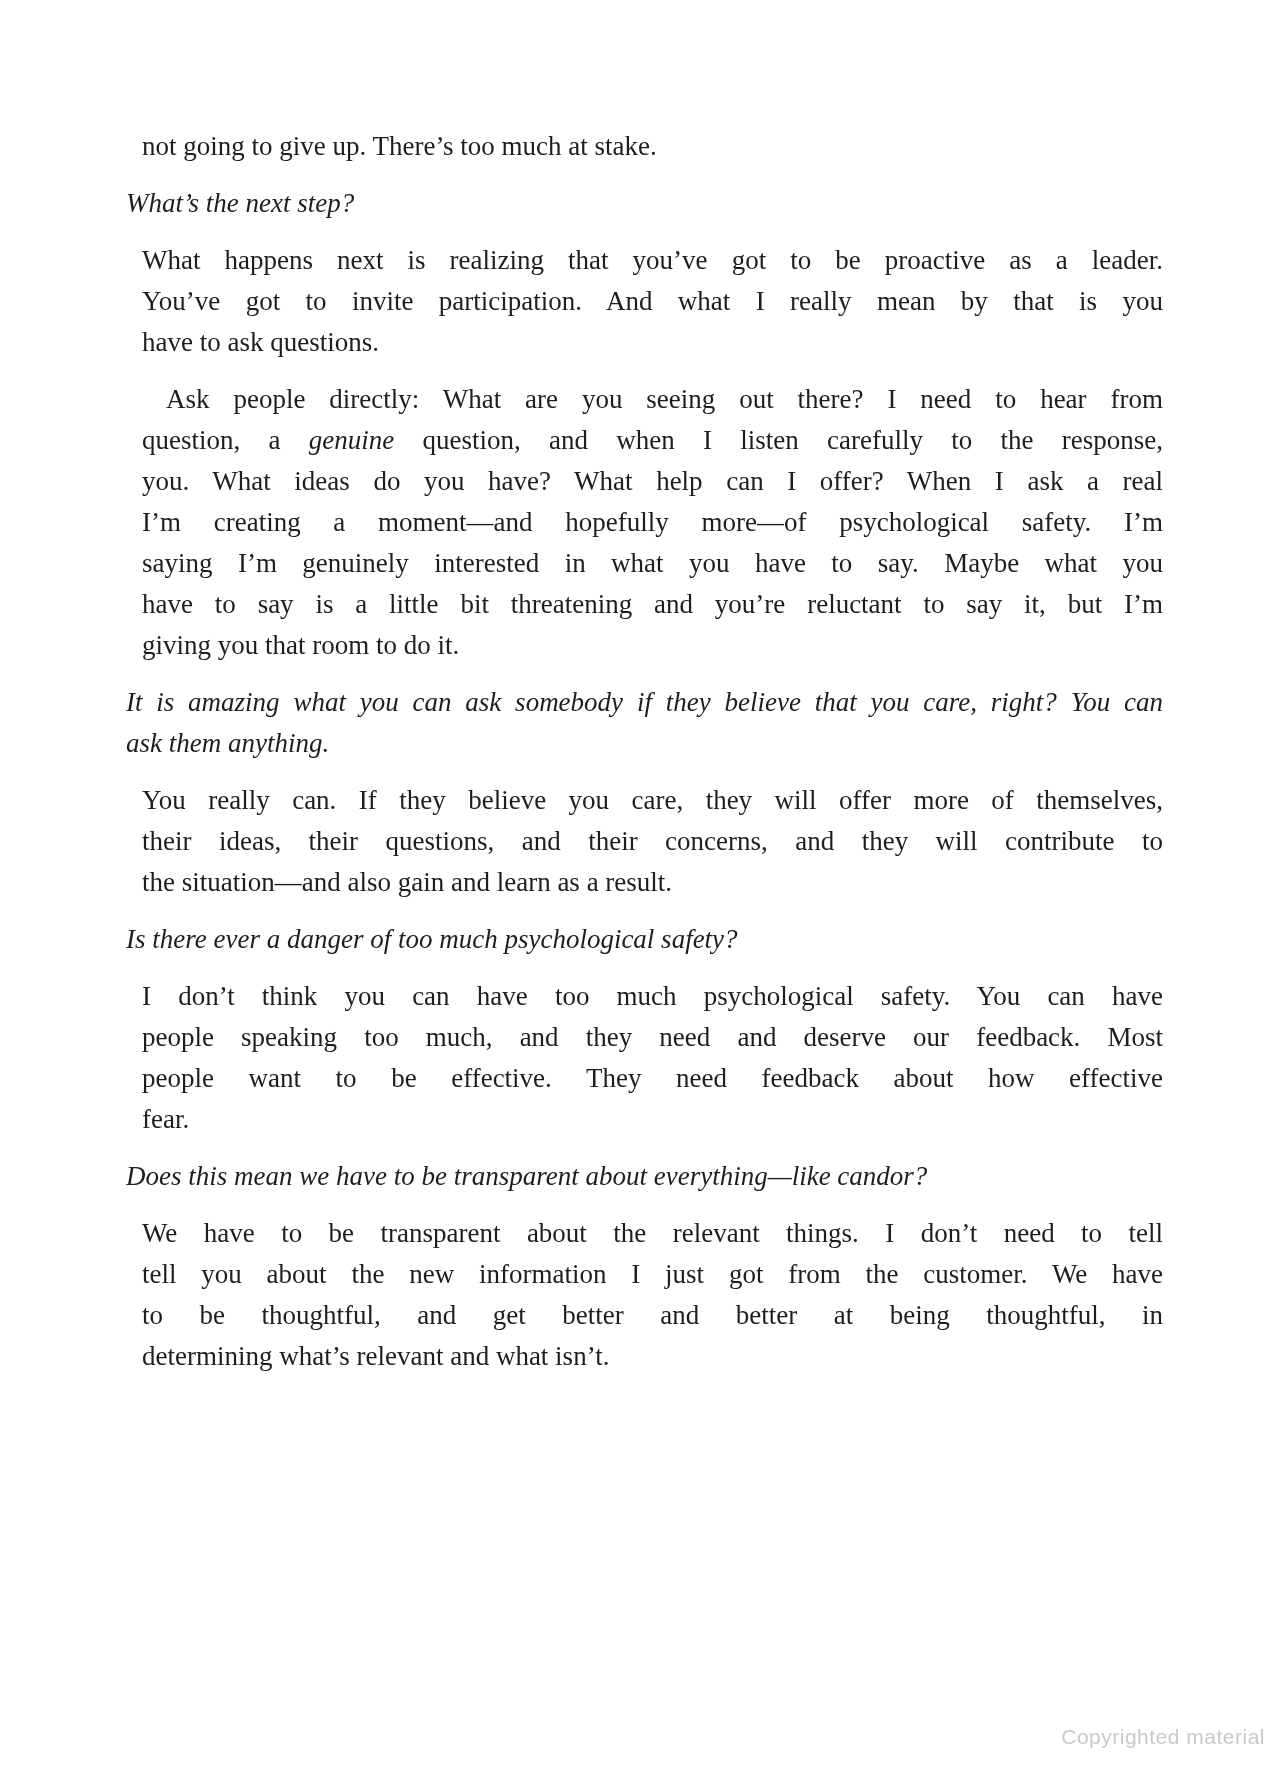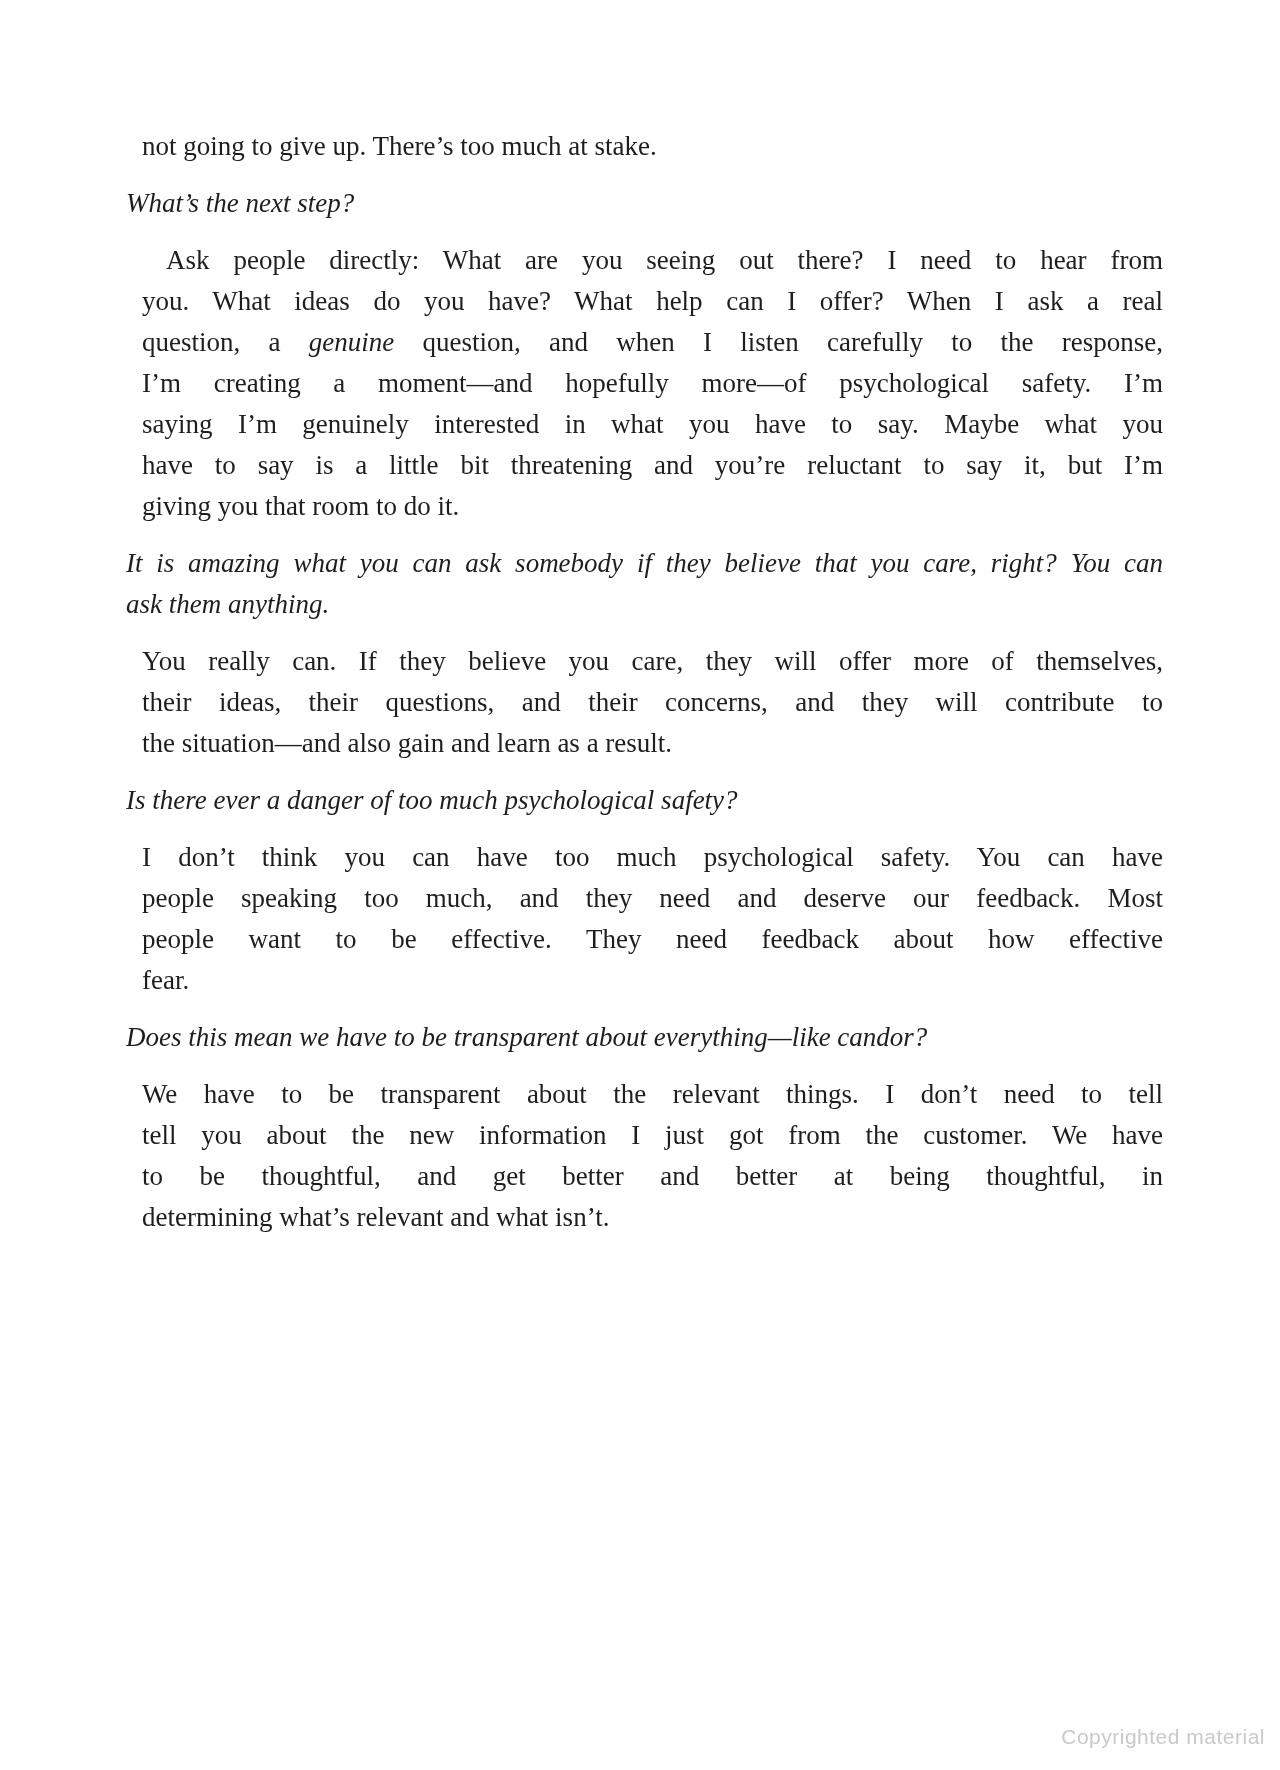--- a/index.html
+++ b/index.html
@@ -69,24 +69,29 @@
 <body>
 
 <div class="page">
   <div class="content">
       <div class="block answer">
         <div class="line last"><span>not going to give up. There’s too much at stake.</span></div>
       </div>
       <div class="block question">
         <div class="line last"><span>What’s the next step?</span></div>
       </div>
+      <div class="block answer">
+        <div class="line"><span>What happens next is realizing that you’ve got to be proactive as a leader.</span></div>
+        <div class="line"><span>You’ve got to invite participation. And what I really mean by that is you</span></div>
+        <div class="line last"><span>have to ask questions.</span></div>
+      </div>
       <div class="block answer flow">
         <div class="line indent"><span>Ask people directly: What are you seeing out there? I need to hear from</span></div>
+        <div class="line"><span>question, a </span><span class="it">genuine</span><span> question, and when I listen carefully to the response,</span></div>
         <div class="line"><span>you. What ideas do you have? What help can I offer? When I ask a real</span></div>
-        <div class="line"><span>question, a </span><span class="it">genuine</span><span> question, and when I listen carefully to the response,</span></div>
         <div class="line"><span>I’m creating a moment—and hopefully more—of psychological safety. I’m</span></div>
         <div class="line"><span>saying I’m genuinely interested in what you have to say. Maybe what you</span></div>
         <div class="line"><span>have to say is a little bit threatening and you’re reluctant to say it, but I’m</span></div>
         <div class="line last"><span>giving you that room to do it.</span></div>
       </div>
       <div class="block question">
         <div class="line"><span>It is amazing what you can ask somebody if they believe that you care, right? You can</span></div>
         <div class="line last"><span>ask them anything.</span></div>
       </div>
       <div class="block answer">

